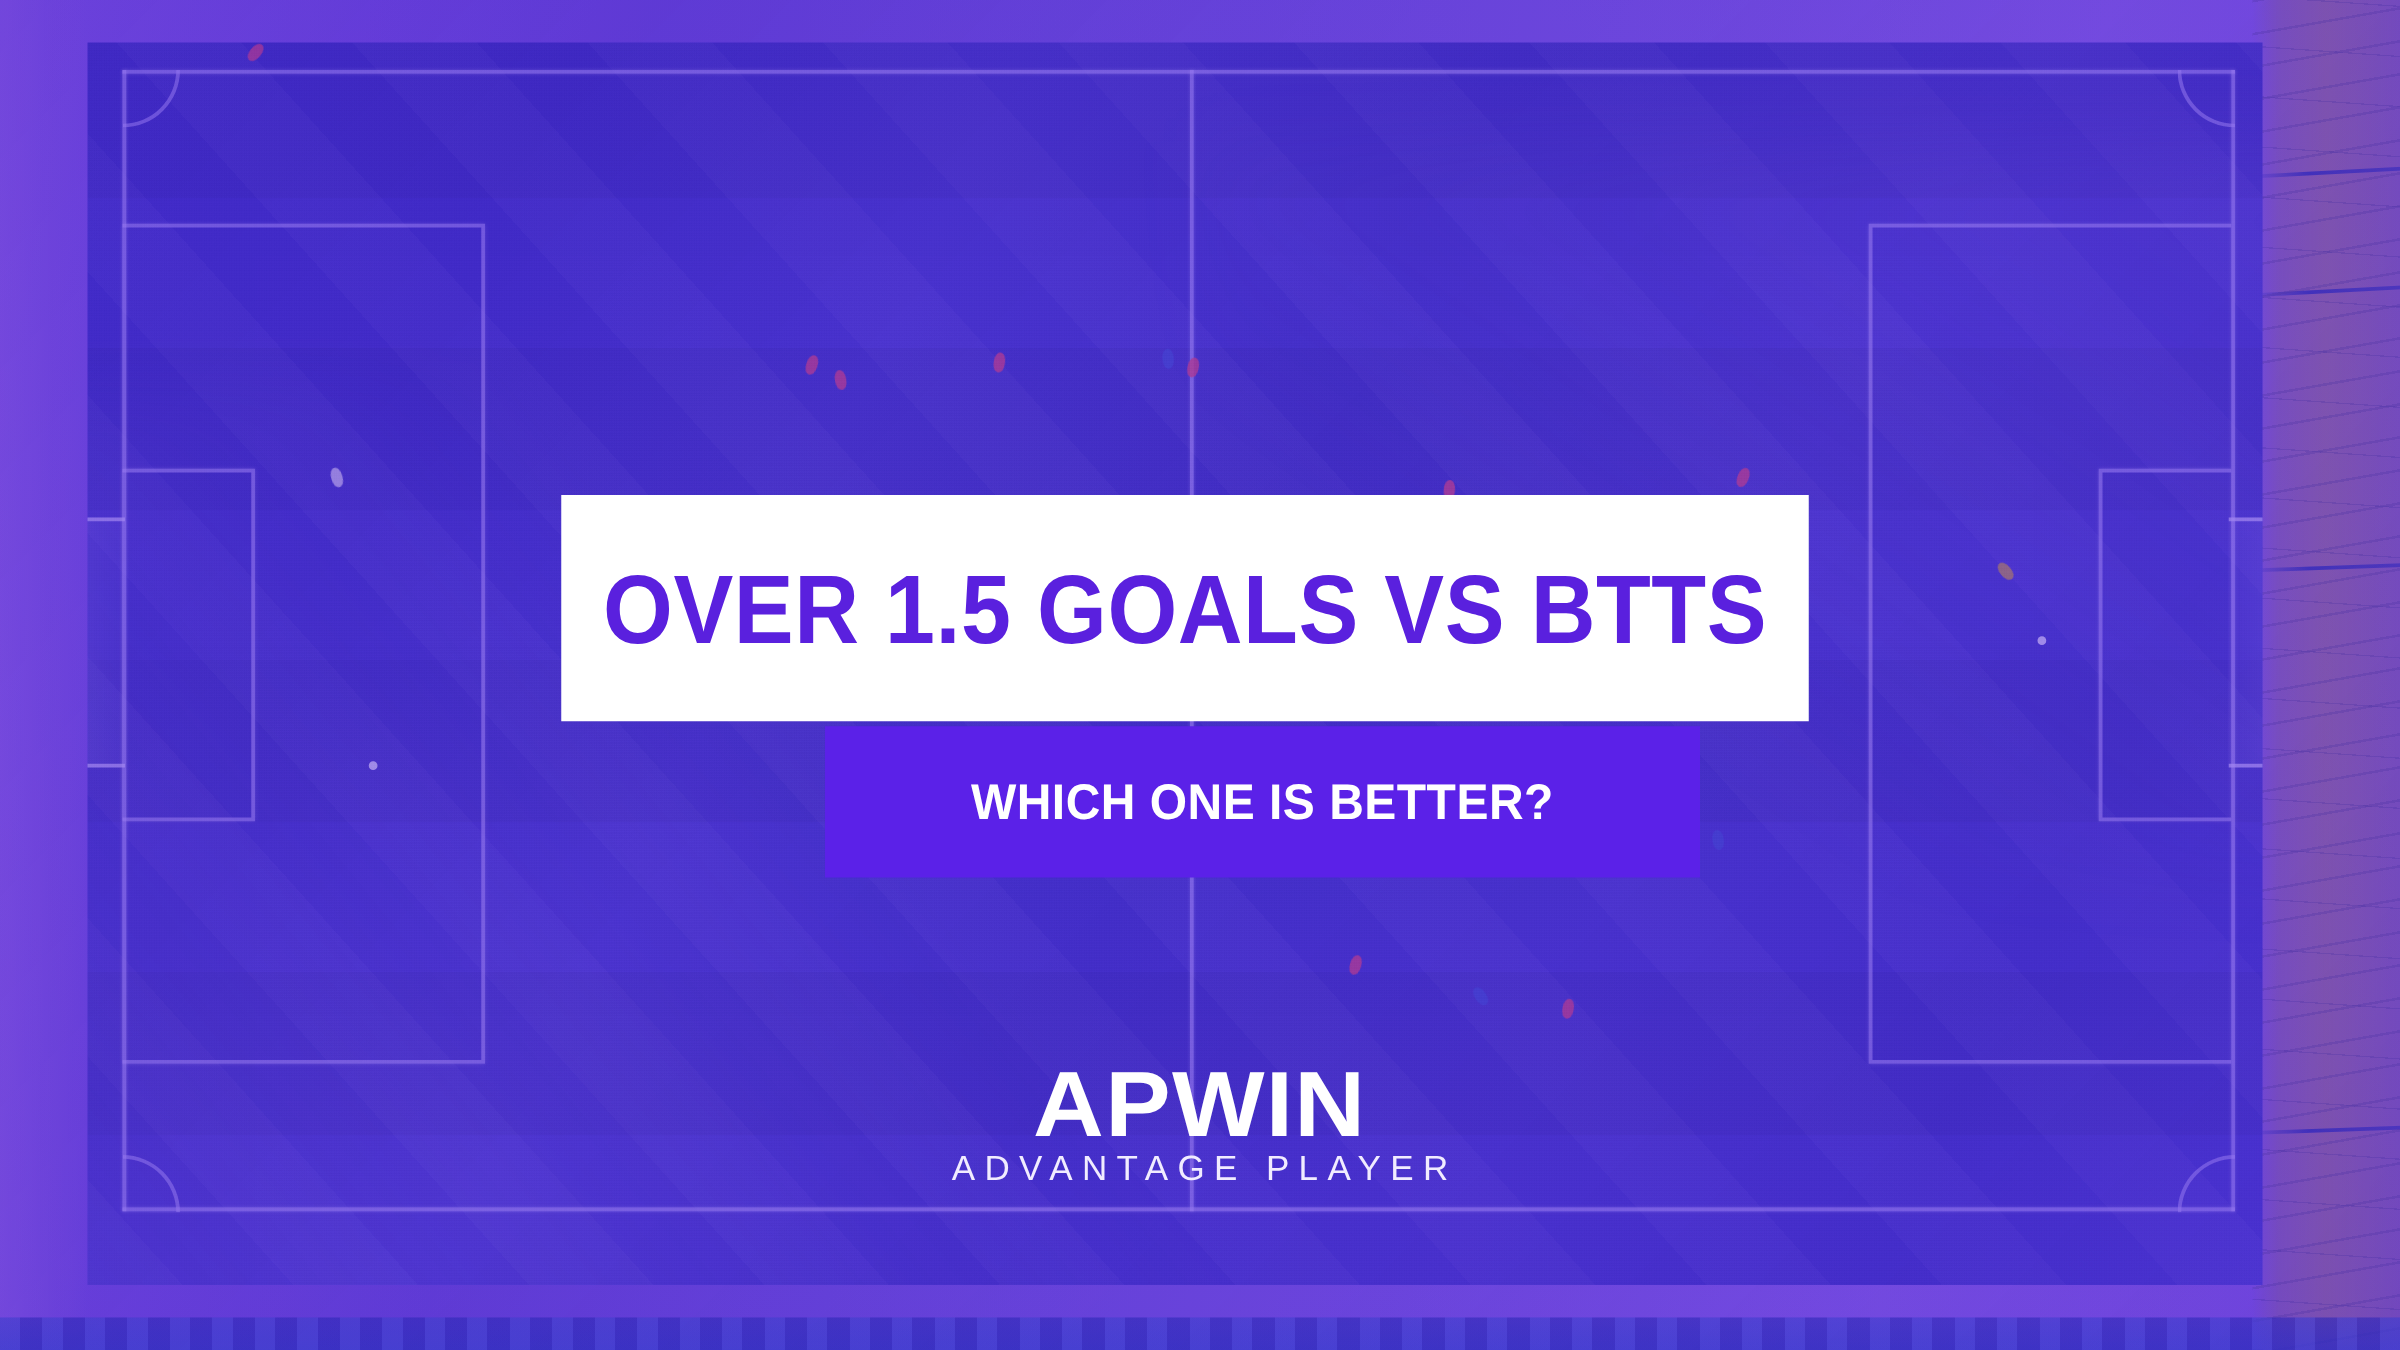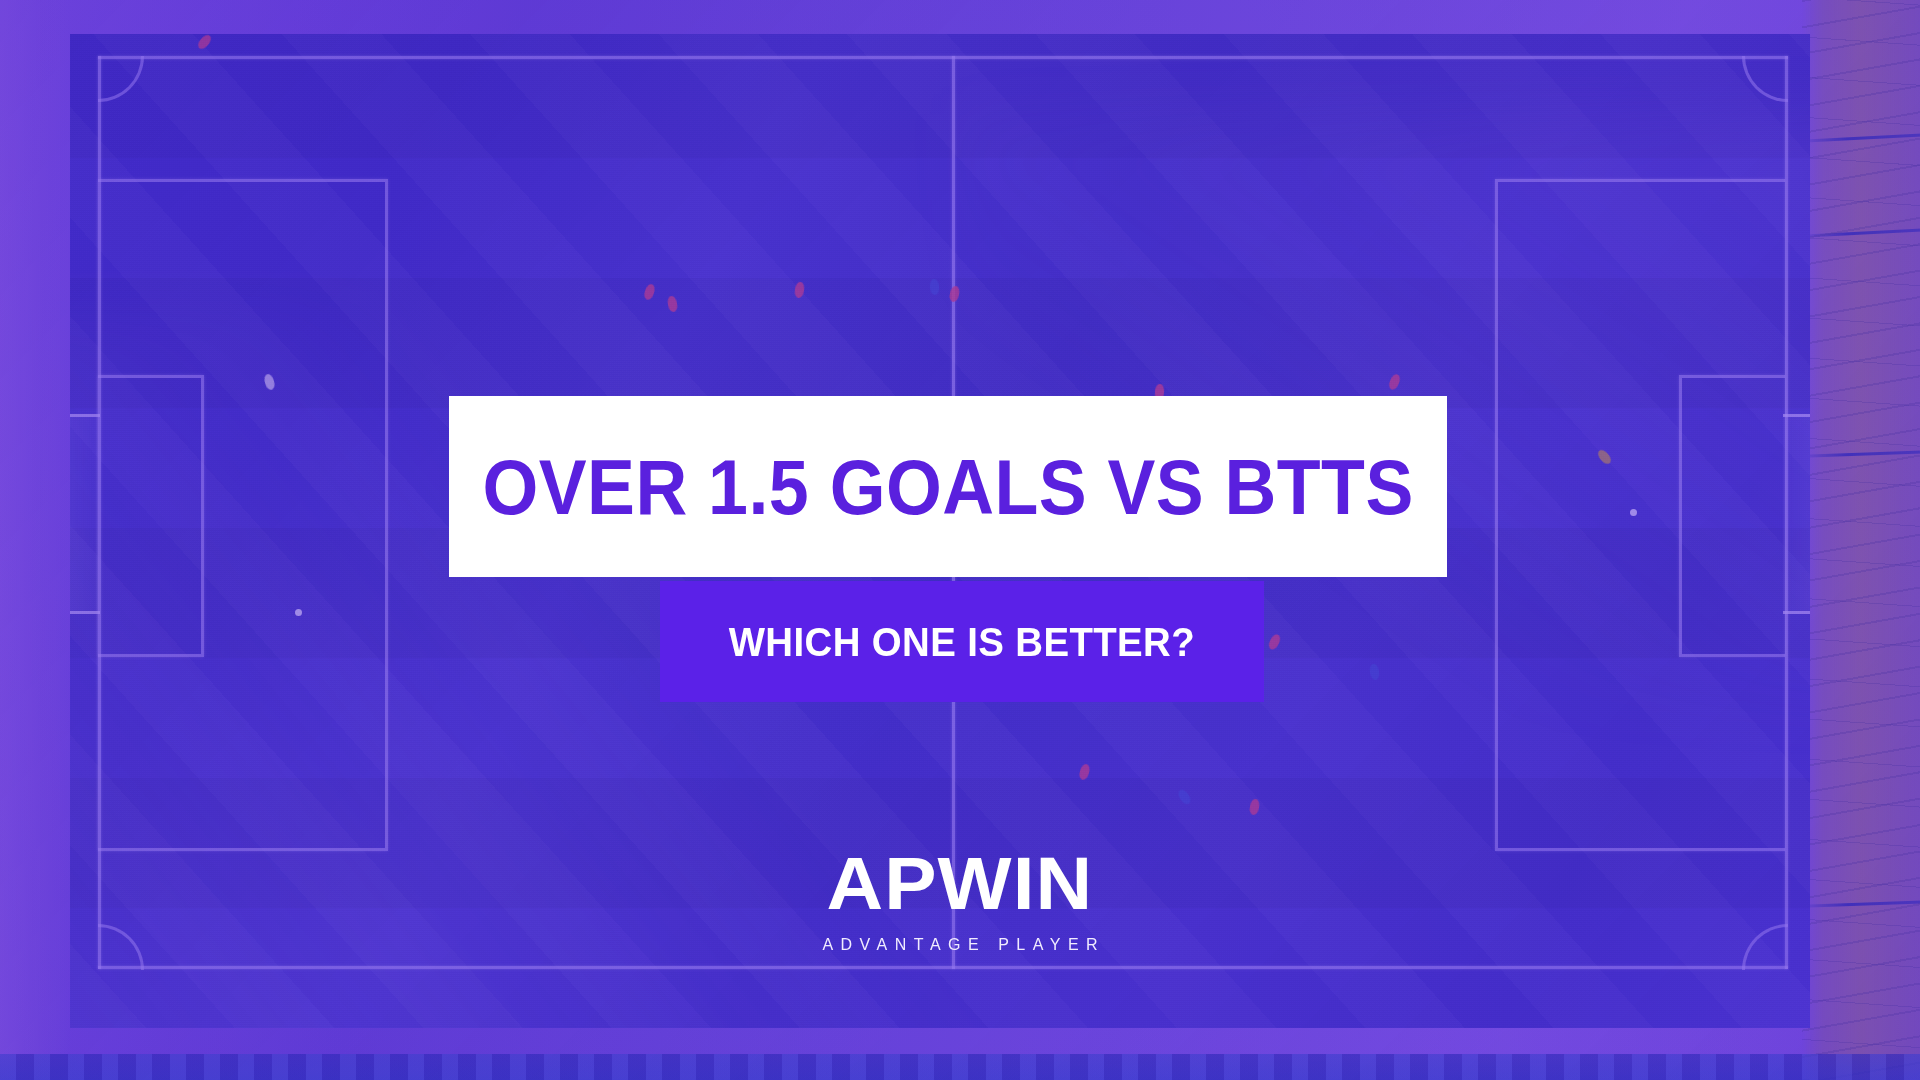--- a/index.html
+++ b/index.html
@@ -164,21 +164,21 @@
     letter-spacing:.5px;
     line-height:1;
     transform:scaleX(.92);
     white-space:nowrap;
     font-family:"Liberation Sans", sans-serif;
   }
 
   .subtitle-plate {
     position:absolute;
     left:660px; top:581px;
-    width:604px; height:121px;
+    width:700px; height:121px;
     background:#5B21E8;
     display:flex; align-items:center; justify-content:center;
   }
   .subtitle-text {
     color:#ffffff;
     font-size:40px;
     font-weight:bold;
     letter-spacing:.4px;
     line-height:1;
     transform:scaleX(.96);
@@ -193,23 +193,23 @@
   .logo-word {
     color:#ffffff;
     font-size:74px;
     font-weight:bold;
     letter-spacing:1px;
     line-height:.96;
     transform:scaleX(1.06);
     white-space:nowrap;
   }
   .logo-tag {
-    margin-top:18px;
+    margin-top:2px;
     color:#f1ecff;
-    font-size:16px;
+    font-size:28px;
     font-weight:400;
     letter-spacing:7.5px;
     line-height:1;
     white-space:nowrap;
     text-indent:7.5px;
   }
 </style>
 </head>
 <body>
 

